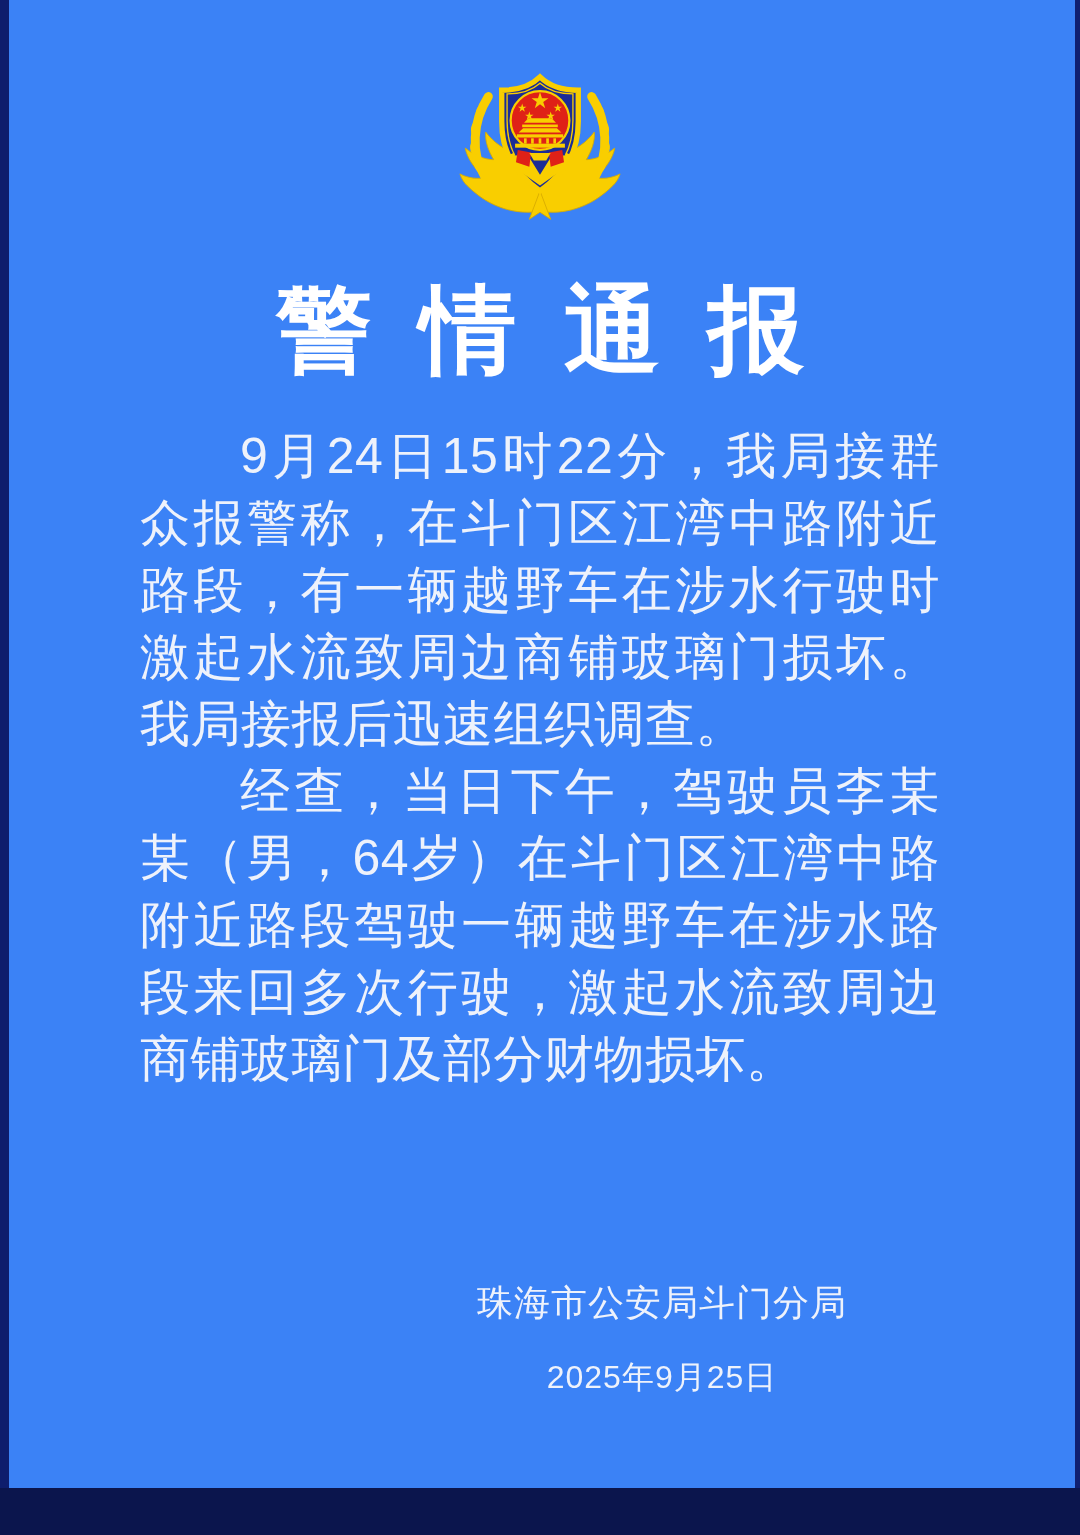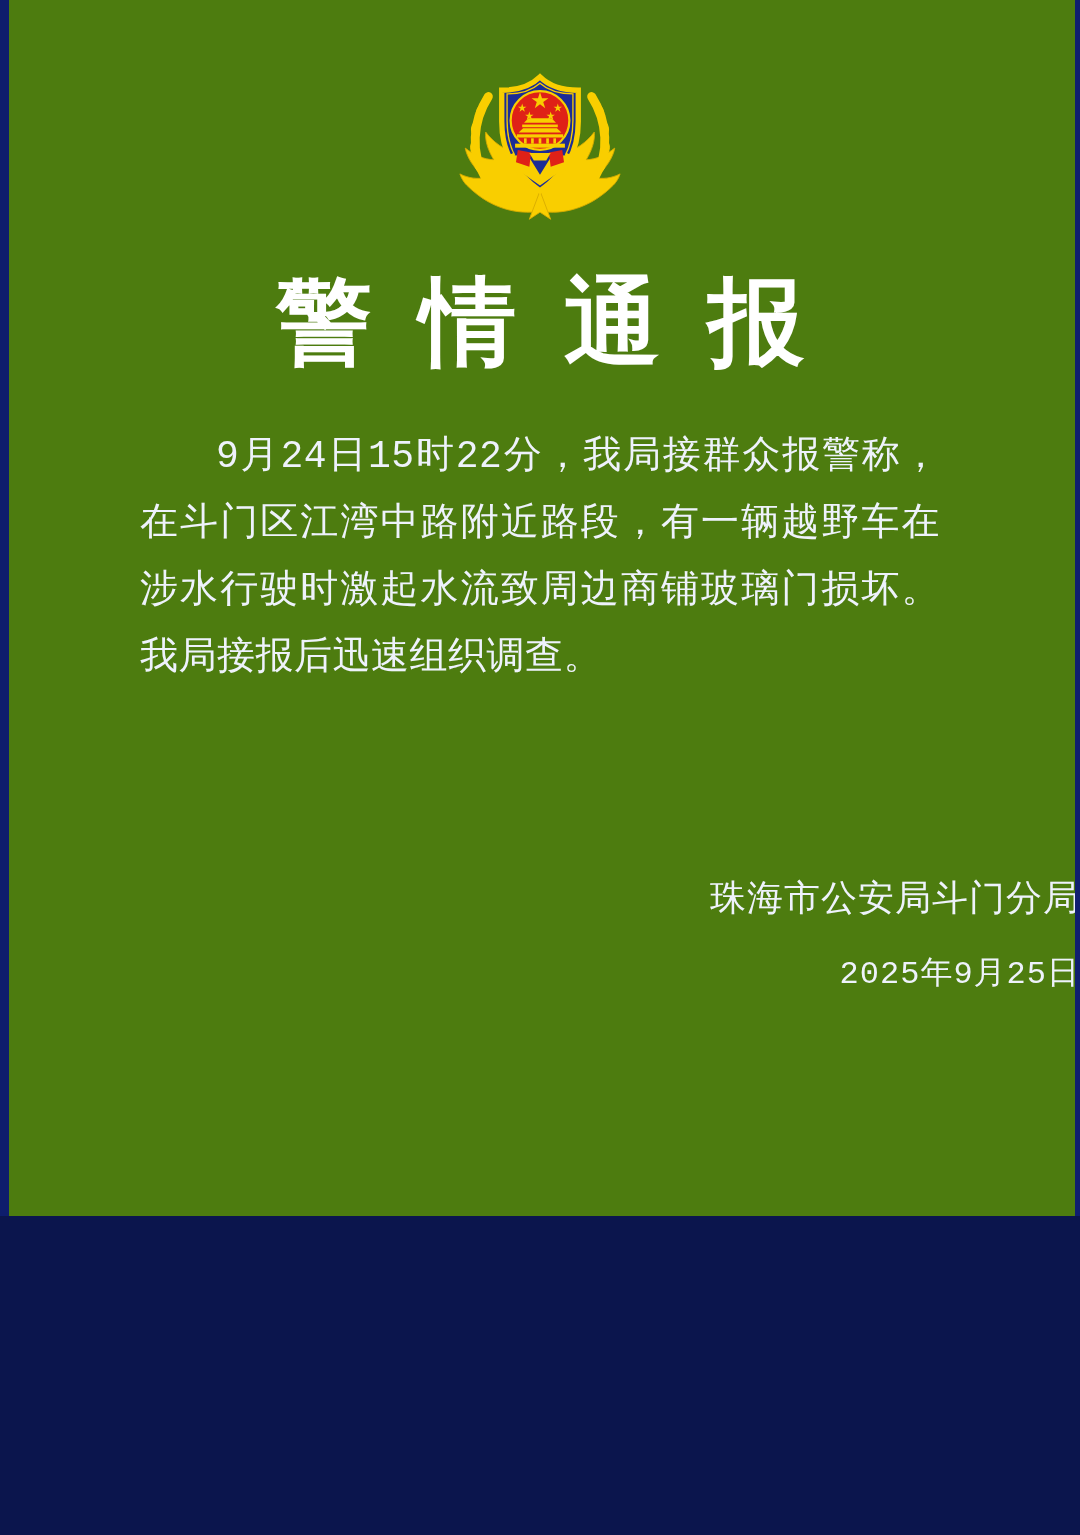--- a/index.html
+++ b/index.html
@@ -3,24 +3,24 @@
 <meta charset="utf-8">
 <style>
   html, body {
     margin: 0;
     padding: 0;
     background: #0b154d;
   }
   .page {
     position: relative;
     width: 1080px;
-    height: 1216px;
-    background: #4d7c0f;
+    height: 1488px;
+    background: #3b82f6;
     overflow: hidden;
-    font-family: Liberation Mono, monospace;
+    font-family: Liberation Sans, sans-serif;
     color: #eef2fb;
   }
   .edge-strip-left {
     position: absolute;
     left: 0; top: 0;
     width: 9px; height: 100%;
     background: #0e1d6c;
   }
   .edge-strip-right {
     position: absolute;
@@ -39,33 +39,33 @@
     font-size: 96px;
     font-weight: 700;
     line-height: 1.1;
     letter-spacing: 0.5em;
     padding-left: 0.5em; 
     color: #ffffff;
     white-space: nowrap;
   }
   .notice-body {
     margin: 40px 140px 0 140px;
-    font-size: 38px;
+    font-size: 50px;
     line-height: 67px;
     text-align: justify;
     letter-spacing: 0.5px;
   }
   .notice-body p {
     margin: 0;
     text-indent: 2em;
   }
   .notice-footer {
     margin-top: 182px;
     margin-left: 244px; 
-    text-align: right;
+    text-align: center;
   }
   .signature-line {
     font-size: 36px;
     line-height: 56px;
     letter-spacing: 1px;
   }
   .date-line {
     margin-top: 18px;
     font-size: 32px;
     line-height: 56px;
@@ -134,19 +134,20 @@
       <path d="M75,94 L90,97 L88,113 L73,108 Z" fill="#df2117"></path>
       <path d="M125,94 L110,97 L112,113 L127,108 Z" fill="#df2117"></path>
       <path d="M88,97.5 L112,97.5 L107,106 L93,106 Z" fill="#f9ce00"></path>
     </svg>
   </div>
 
   <h1 class="notice-title">警情通报</h1>
 
   <div class="notice-body">
     <p>9月24日15时22分，我局接群众报警称，在斗门区江湾中路附近路段，有一辆越野车在涉水行驶时激起水流致周边商铺玻璃门损坏。我局接报后迅速组织调查。</p>
+    <p>经查，当日下午，驾驶员李某某（男，64岁）在斗门区江湾中路附近路段驾驶一辆越野车在涉水路段来回多次行驶，激起水流致周边商铺玻璃门及部分财物损坏。</p>
   </div>
 
   <div class="notice-footer">
     <div class="signature-line">珠海市公安局斗门分局</div>
     <div class="date-line">2025年9月25日</div>
   </div>
 </div>
 
 </body></html>

